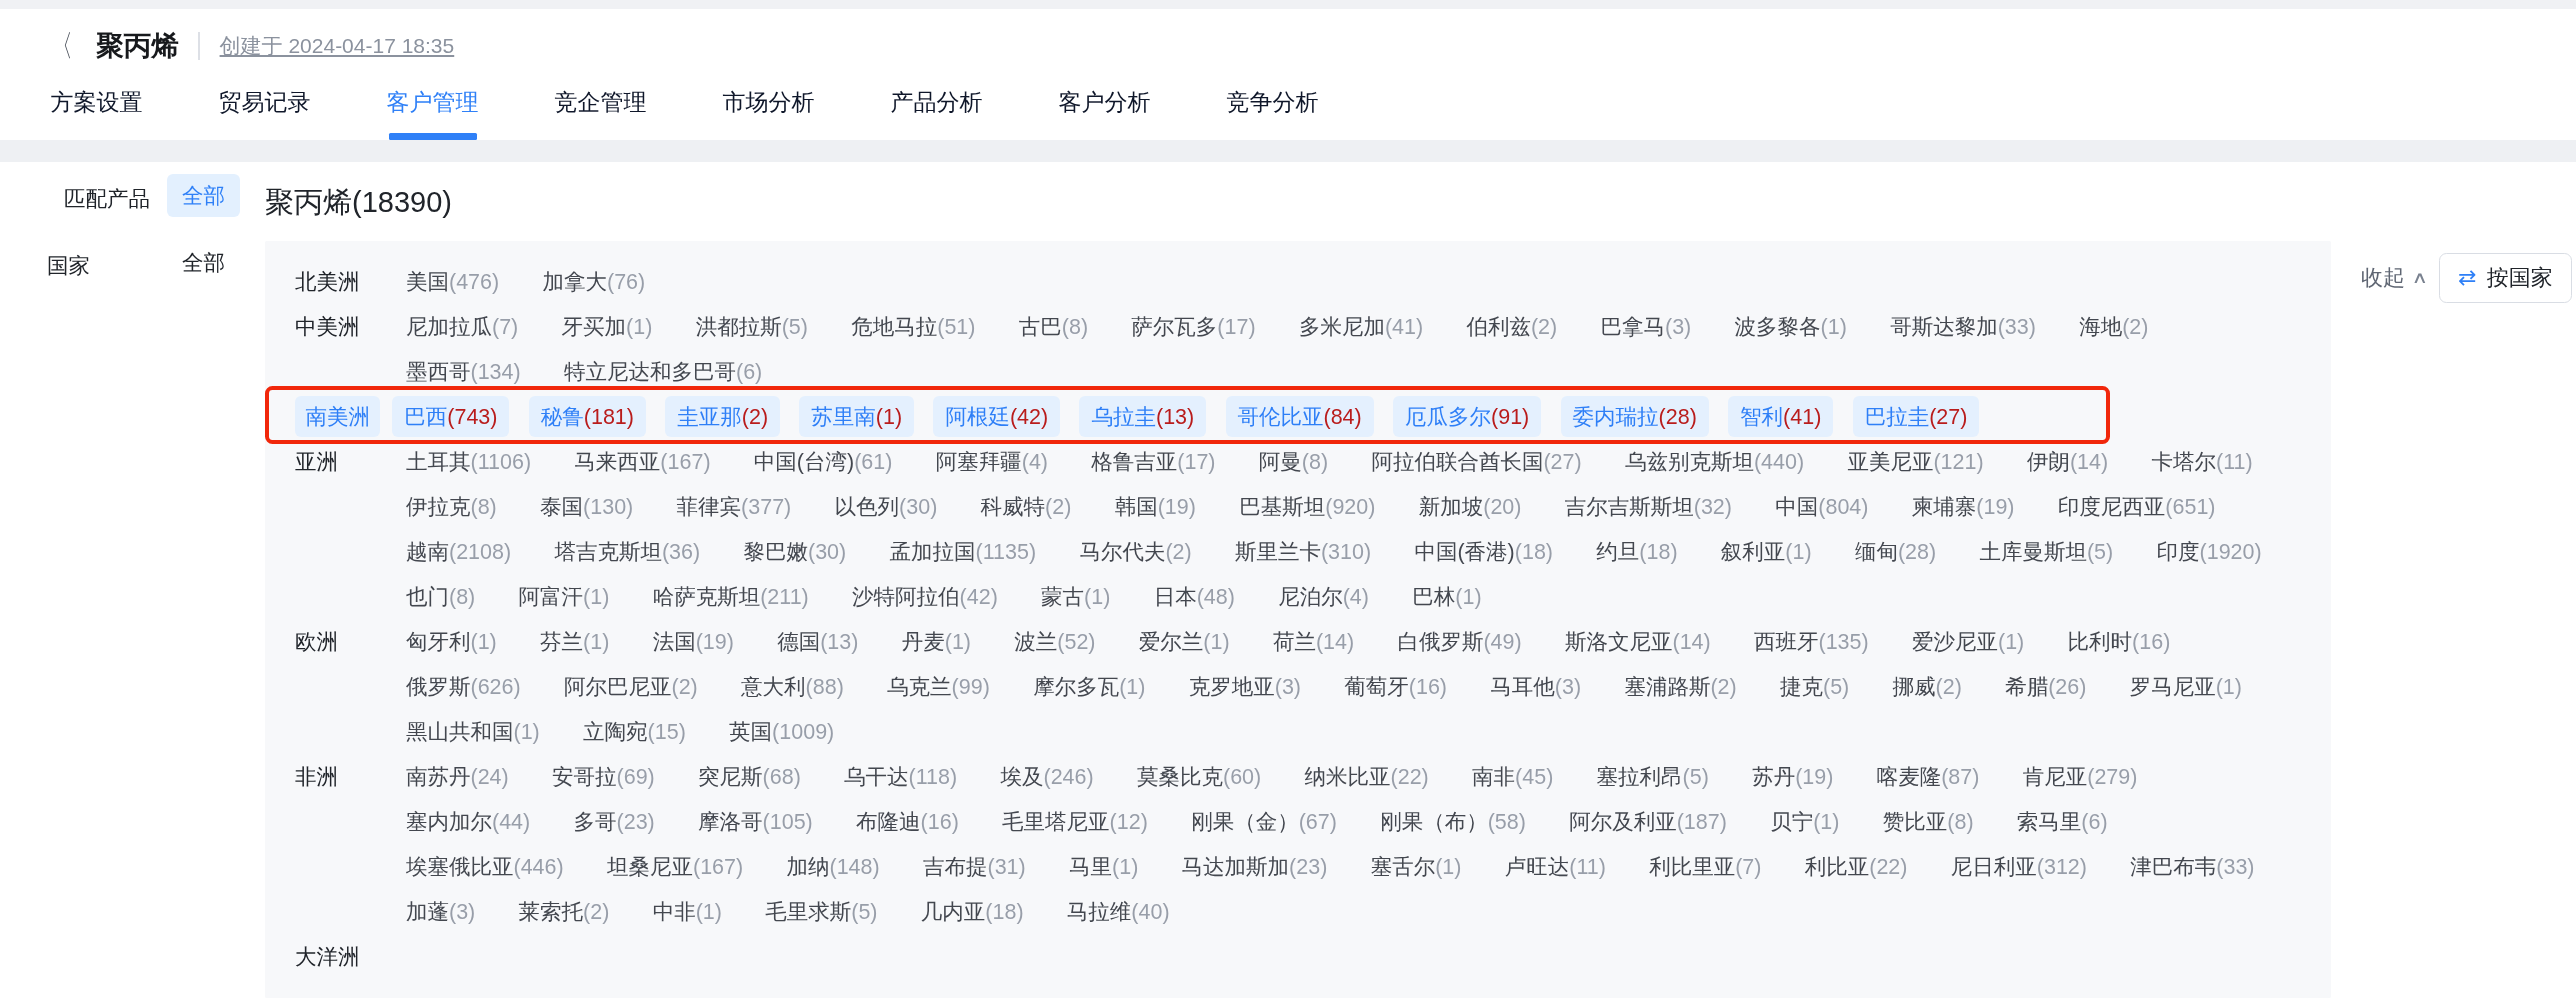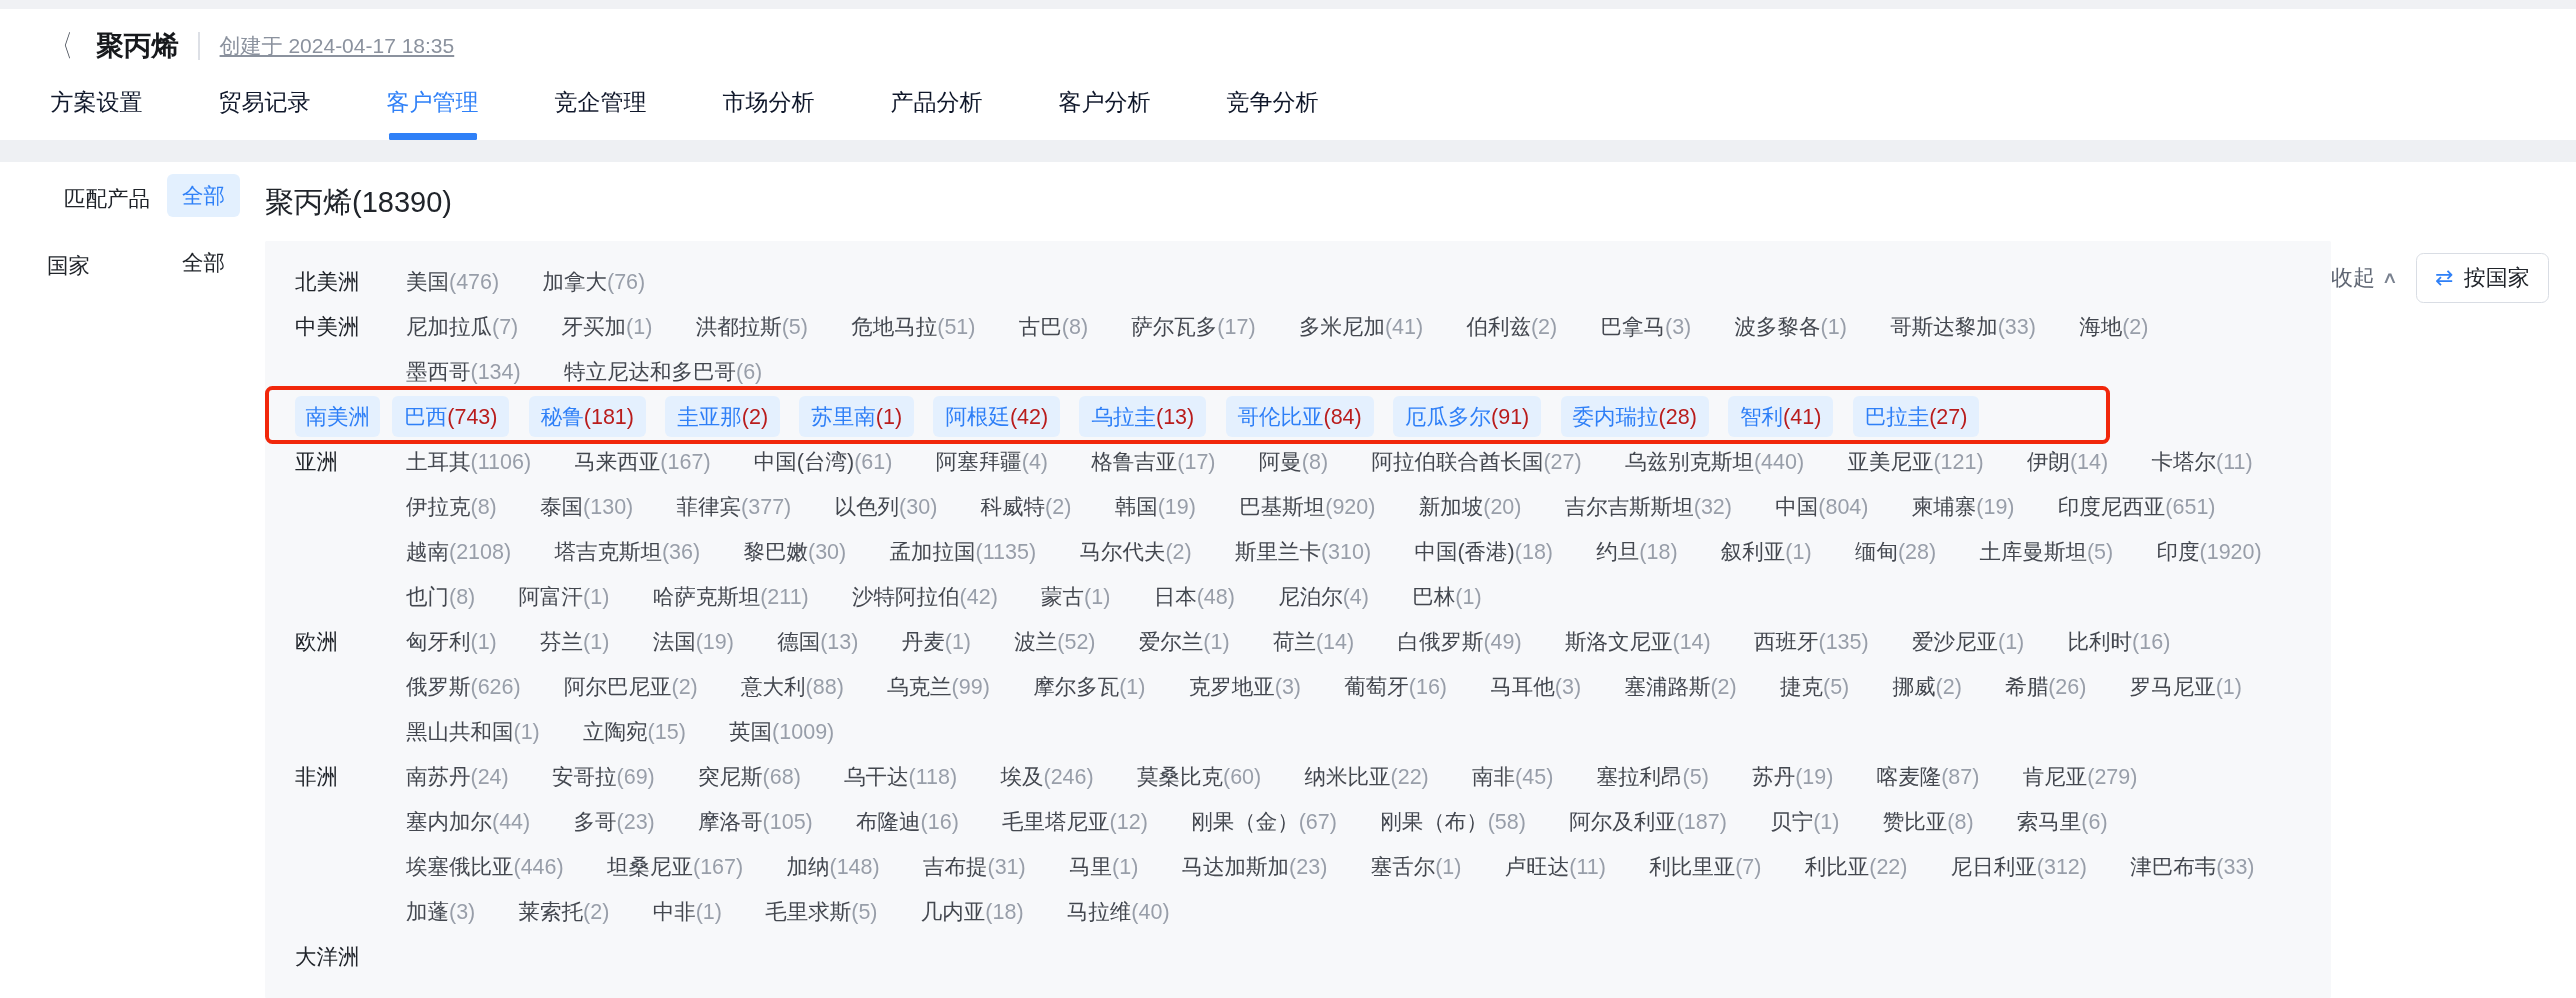--- a/index.html
+++ b/index.html
@@ -51,21 +51,21 @@
   .chip.selected .cnt { color: #b91c1c; }
 
   .line.annotated { position: relative; }
   .annotation-box {
     position: absolute; left: -30px; top: -7.4px; width: 1845px; height: 58px;
     border: 4.5px solid #f1270b; border-radius: 7.4px; pointer-events: none;
   }
 
   
   .country-row { display: flex; align-items: flex-start; }
-  .right-controls { display: flex; align-items: center; gap: 20px; padding-top: 12px; }
+  .right-controls { display: flex; align-items: center; gap: 13px; margin-left: 30px; padding-top: 12px; }
   .collapse-link { display: flex; align-items: center; gap: 9px; font-size: 22px; color: #5f6673; cursor: pointer; white-space: nowrap; }
   .collapse-caret { font-size: 16.3px; color: #7a8290; transform: scaleX(1.4); }
   .sort-button { display: flex; align-items: center; gap: 10.4px; background: #fff; border: 1.5px solid #d9dde4; border-radius: 7.4px; padding: 9px 18px; font-size: 22px; color: #20242a; cursor: pointer; white-space: nowrap; }
   .sort-icon { color: #2f80f7; font-size: 22px; line-height: 1; }
 </style>
 </head>
 <body>
 
 <div class="top-strip"></div>
 

